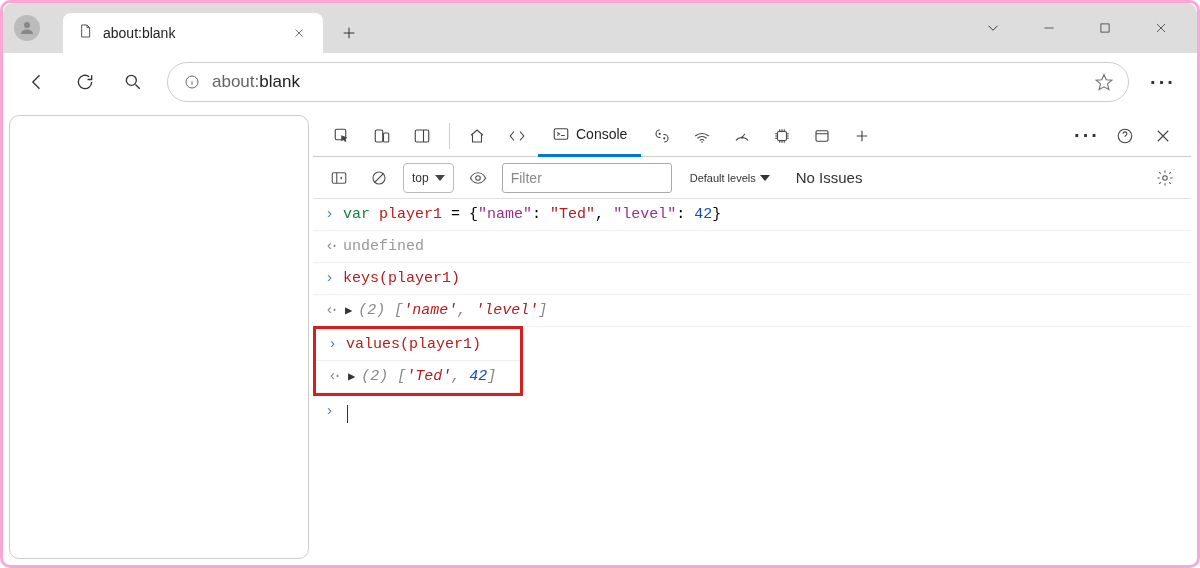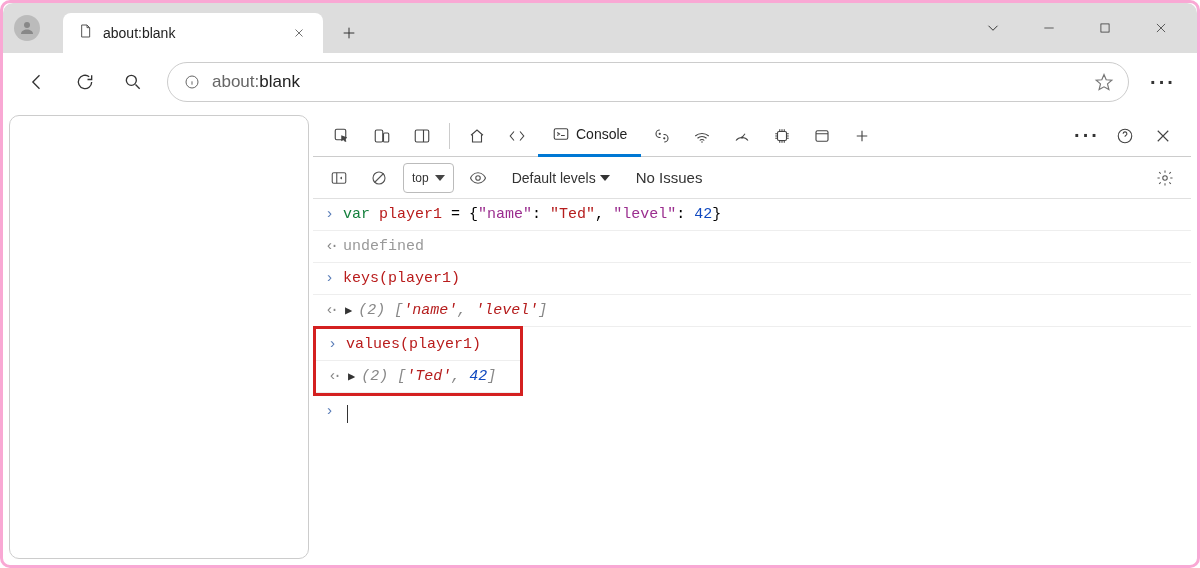--- a/index.html
+++ b/index.html
@@ -47,21 +47,21 @@
   .dt-spacer { flex: 1; }
   .dt-right-btn { width: 36px; height: 34px; display: flex; align-items: center; justify-content: center; }
   .dt-right-btn svg { width: 18px; height: 18px; stroke: #444; stroke-width: 1.5; fill: none; }
   
   .console-toolbar { height: 42px; display: flex; align-items: center; padding: 0 10px; gap: 8px; border-bottom: 1px solid #e0e0e0; }
   .ct-btn { width: 32px; height: 32px; display: flex; align-items: center; justify-content: center; border-radius: 4px; }
   .ct-btn svg { width: 18px; height: 18px; stroke: #555; stroke-width: 1.5; fill: none; }
   .ct-context { height: 30px; padding: 0 8px; display: flex; align-items: center; gap: 6px; border: 1px solid #bbb; border-radius: 4px; font-size: 12px; color: #333; }
   .ct-context svg { width: 10px; height: 10px; fill: #444; }
   .ct-filter { height: 30px; width: 170px; border: 1px solid #aaa; border-radius: 3px; padding: 0 8px; font-size: 14px; color: #888; display: flex; align-items: center; }
-  .ct-levels { font-size: 14px; color: #333; display: flex; align-items: center; gap: 4px; margin-left: 10px; }
+  .ct-levels { font-size: 11px; color: #333; display: flex; align-items: center; gap: 4px; margin-left: 10px; }
   .ct-levels svg { width: 10px; height: 10px; fill: #333; }
   .ct-issues { font-size: 15px; color: #333; margin-left: 18px; }
   .ct-settings { margin-left: auto; width: 32px; height: 32px; display: flex; align-items: center; justify-content: center; }
   .ct-settings svg { width: 18px; height: 18px; stroke: #555; stroke-width: 1.4; fill: none; }
   
   .console-body { flex: 1; font-family: Consolas, "Courier New", monospace; font-size: 15px; overflow: hidden; }
   .console-row { display: flex; align-items: center; padding: 5px 12px; border-bottom: 1px solid #eee; min-height: 32px; }
   .row-marker { width: 18px; color: #888; flex-shrink: 0; }
   .row-marker.input { color: #5a7db8; }
   .row-content { flex: 1; white-space: pre; }
@@ -291,20 +291,23 @@
           <svg viewBox="0 0 10 10">
               <path d="M0 2l5 6 5-6z"></path>
             </svg>
         </div>
         <div class="ct-btn">
           <svg viewBox="0 0 24 24">
               <path d="M2 12s3-7 10-7 10 7 10 7-3 7-10 7S2 12 2 12z"></path>
               <circle cx="12" cy="12" r="3"></circle>
             </svg>
         </div>
+        <div class="ct-filter">
+          <span>Filter</span>
+        </div>
         <div class="ct-levels">
           <span>Default levels</span>
           <svg viewBox="0 0 10 10">
               <path d="M0 2l5 6 5-6z"></path>
             </svg>
         </div>
         <div class="ct-issues">No Issues</div>
         <div class="ct-settings">
           <svg viewBox="0 0 24 24">
               <circle cx="12" cy="12" r="3"></circle>

